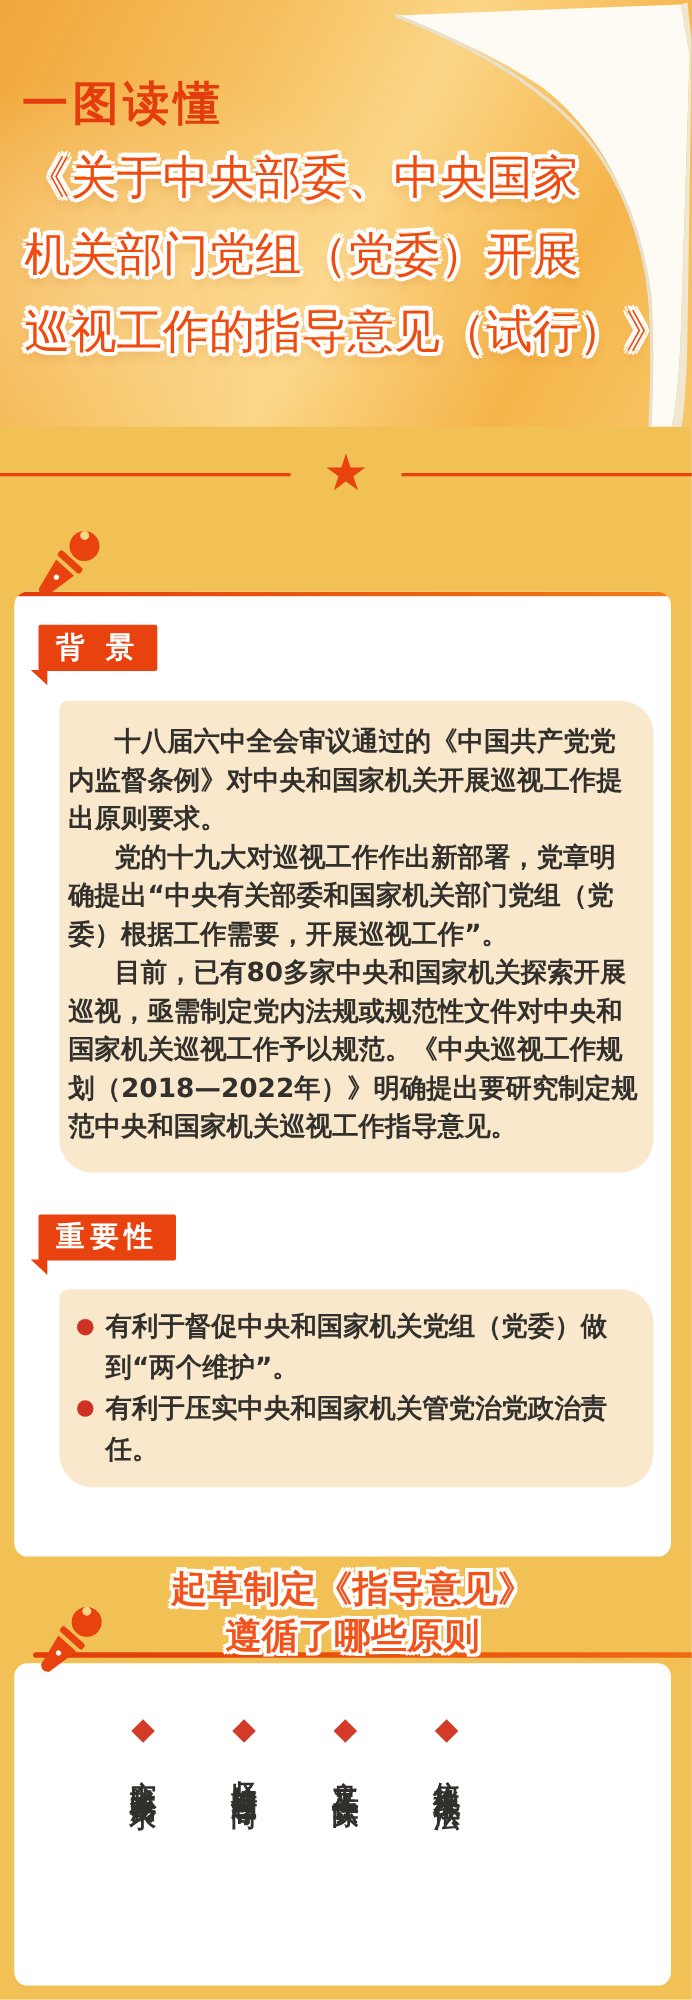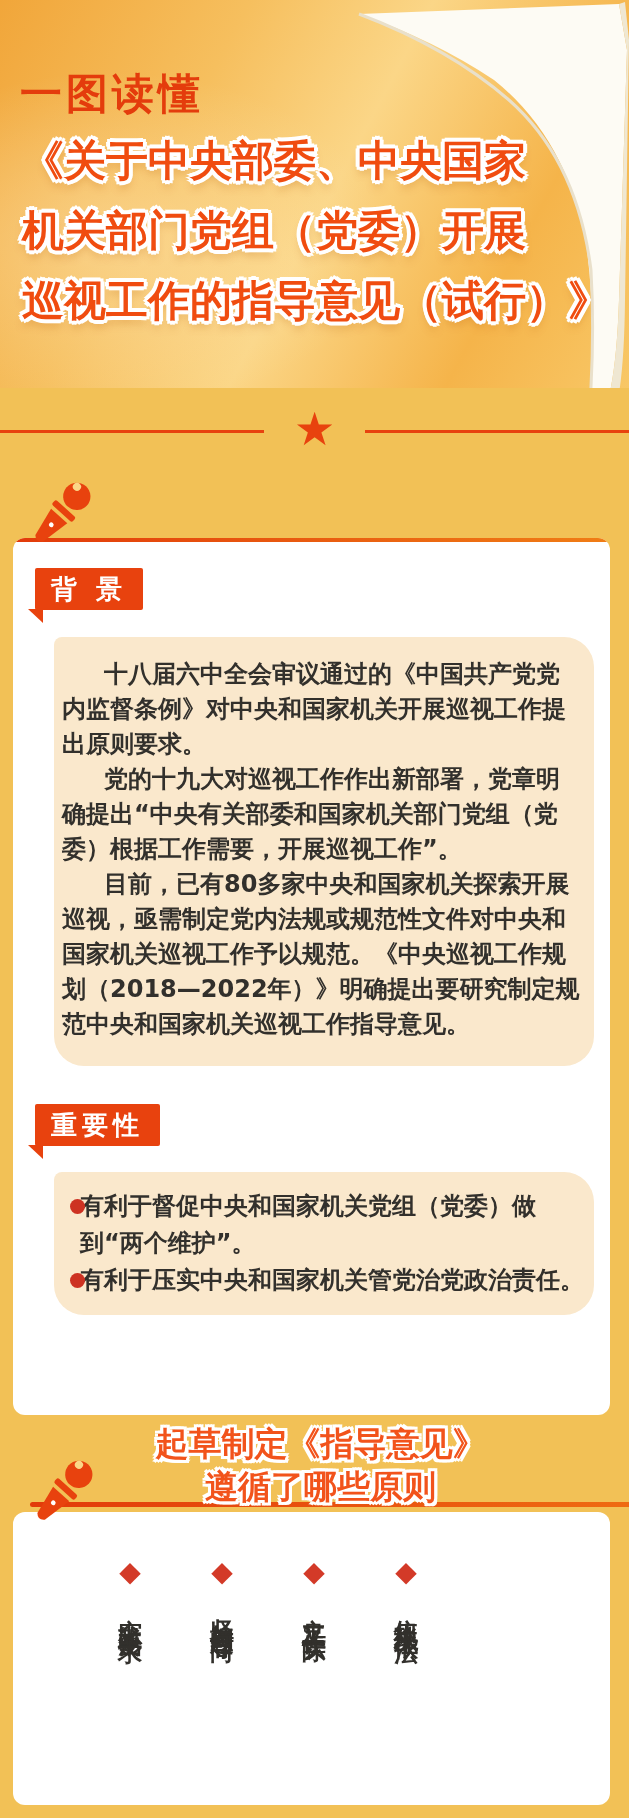--- a/index.html
+++ b/index.html
@@ -22,21 +22,21 @@
     background:radial-gradient(ellipse 420px 260px at 18% 62%, rgba(255,235,190,.45), rgba(255,255,255,0) 65%);
   }
   .book-svg{ position:absolute; right:0; top:0; }
 
   .kicker{
     position:absolute; left:20px; top:66px; z-index:3;
     font-size:42px; font-weight:700; color:#e43c0c; letter-spacing:4px;
   }
   .title{
     position:absolute; left:22px; top:126px; z-index:3;
-    font-size:42px; line-height:70px; font-weight:700; color:#f04c10;
+    font-size:42px; line-height:70px; font-weight:400; color:#f04c10;
     text-shadow:
       -3px -3px 0 #fff, 3px -3px 0 #fff, -3px 3px 0 #fff, 3px 3px 0 #fff,
       0 -4px 0 #fff, 0 4px 0 #fff, -4px 0 0 #fff, 4px 0 0 #fff,
       0 7px 9px rgba(186,88,0,.35);
   }
   .title .tline{ display:block; white-space:nowrap; }
 
   
   .star-divider{
     position:absolute; left:0; top:414px; width:629px; height:34px; z-index:4;
@@ -101,21 +101,21 @@
   .cream{
     margin:27px 16px 0 41px; background:#fae8cc;
     border-radius:8px 30px 30px 30px;
     color:#32302c; font-weight:700;
   }
   .cream.paras{ padding:20px 12px 24px 8px; font-size:24px; line-height:35px; }
   .cream.paras p{ text-indent:1.75em; }
 
   .cream.bullets{ margin-top:26px; padding:16px 10px 16px 0; list-style:none; }
   .cream.bullets li{
-    position:relative; padding-left:26px;
+    position:relative; padding-left:42px;
     font-size:24px; line-height:37px;
   }
   .cream.bullets li::before{
     content:""; position:absolute; left:16px; top:11px;
     width:15px; height:15px; border-radius:50%; background:#cd3222;
   }
 
   
   .pcol{ width:42px; display:flex; flex-direction:column; align-items:center; }
   .diamond{ color:#d33a28; font-size:28px; line-height:1; }

